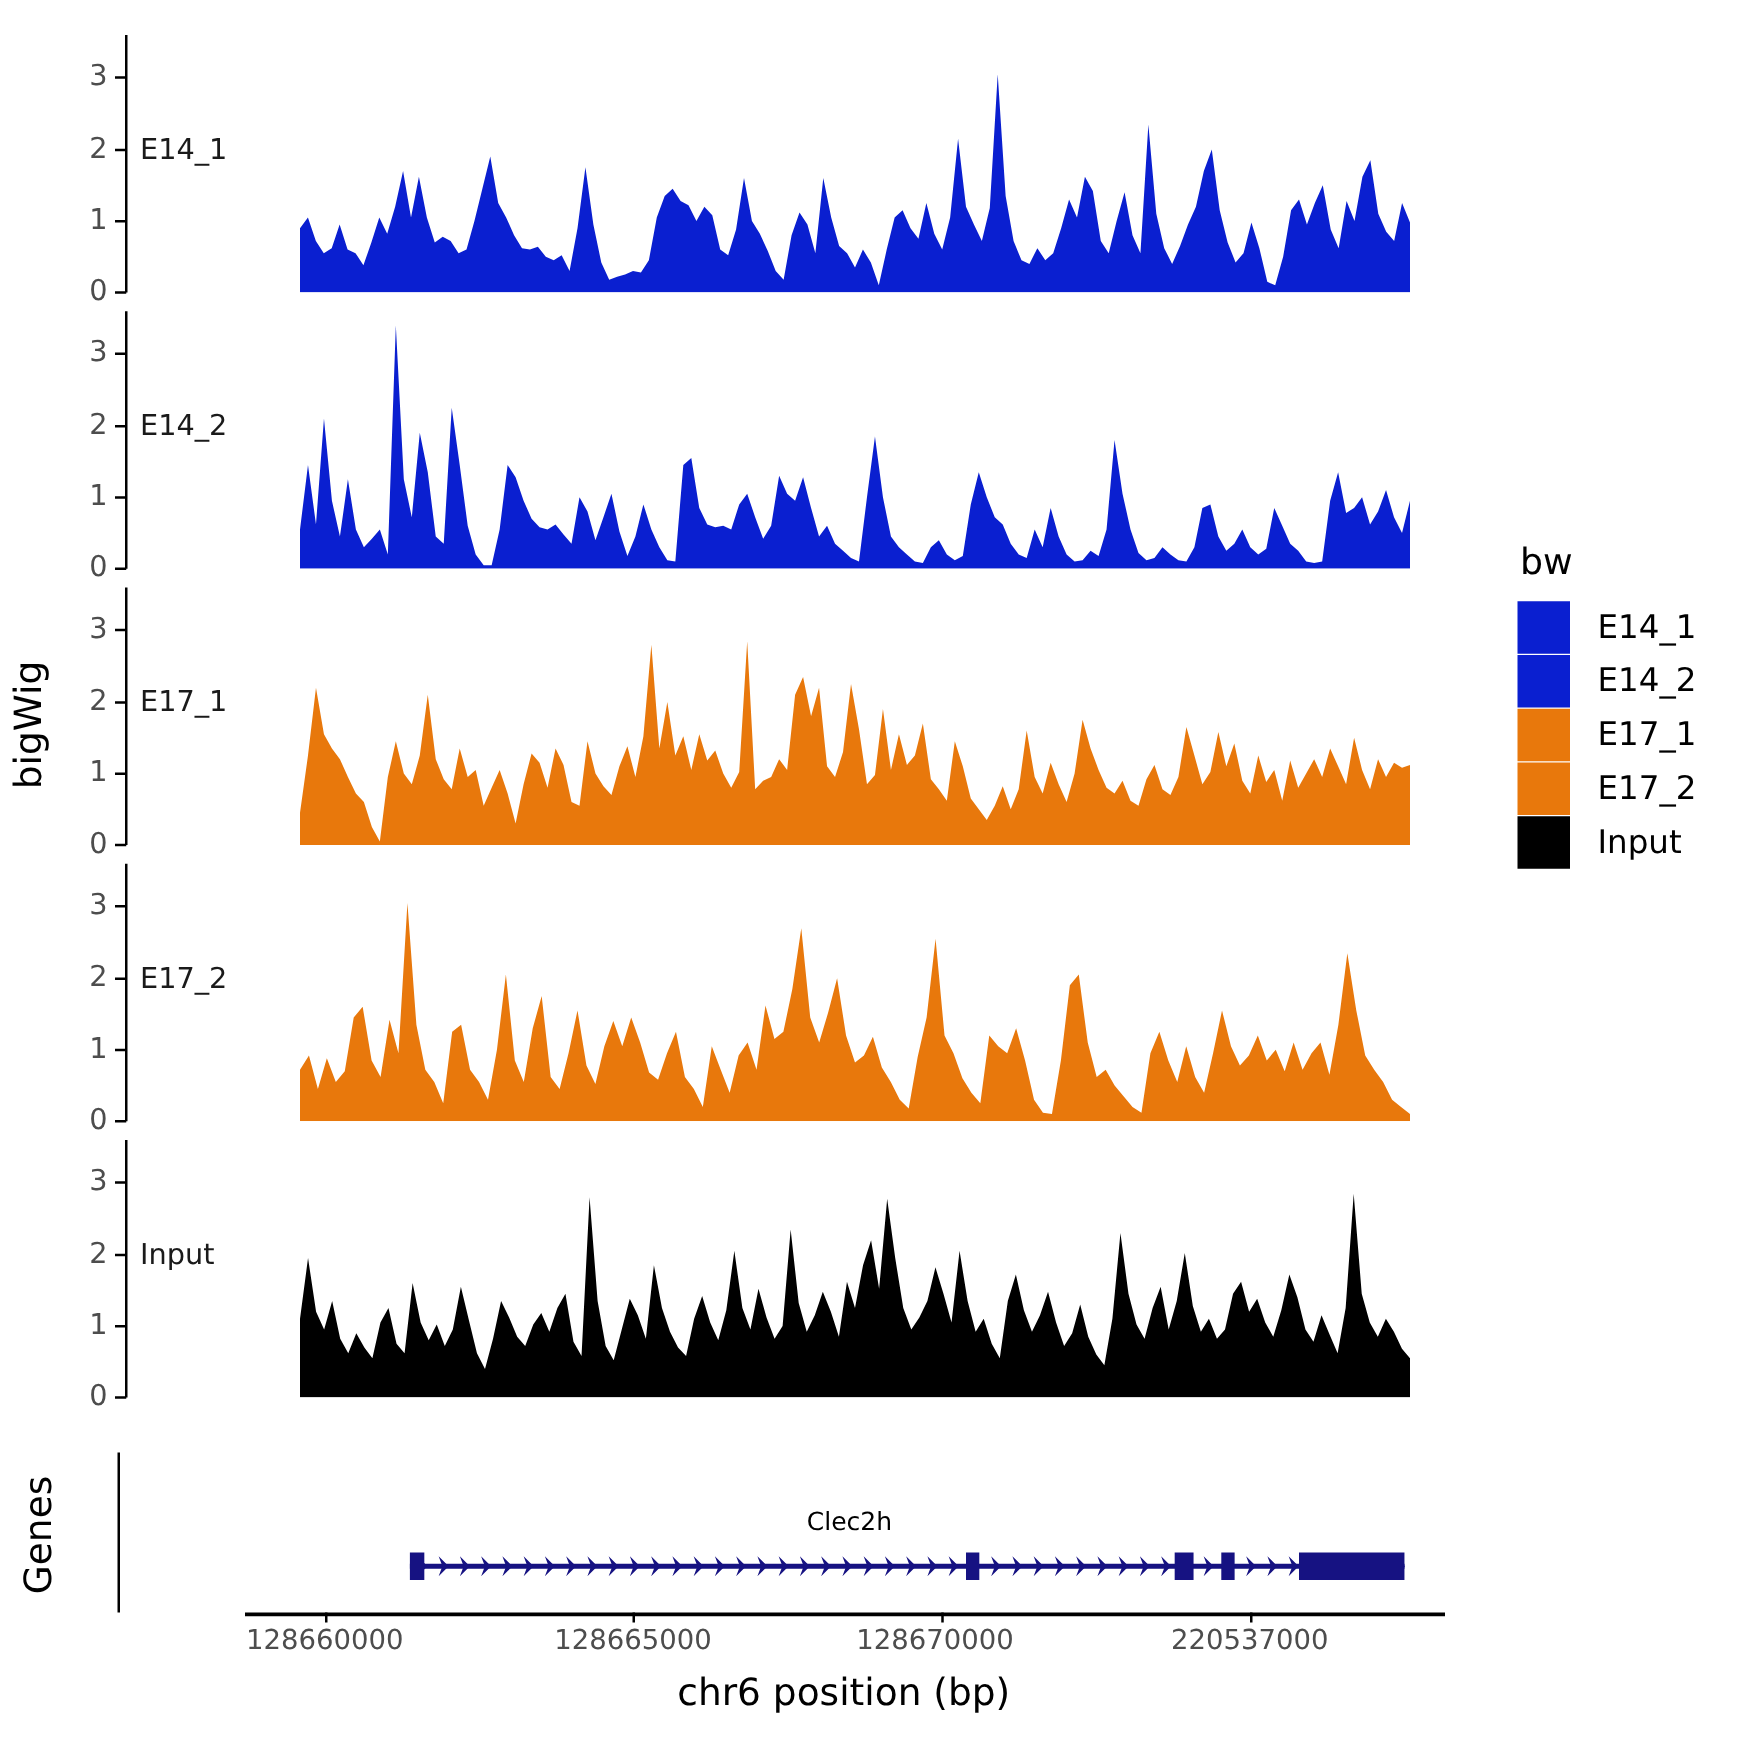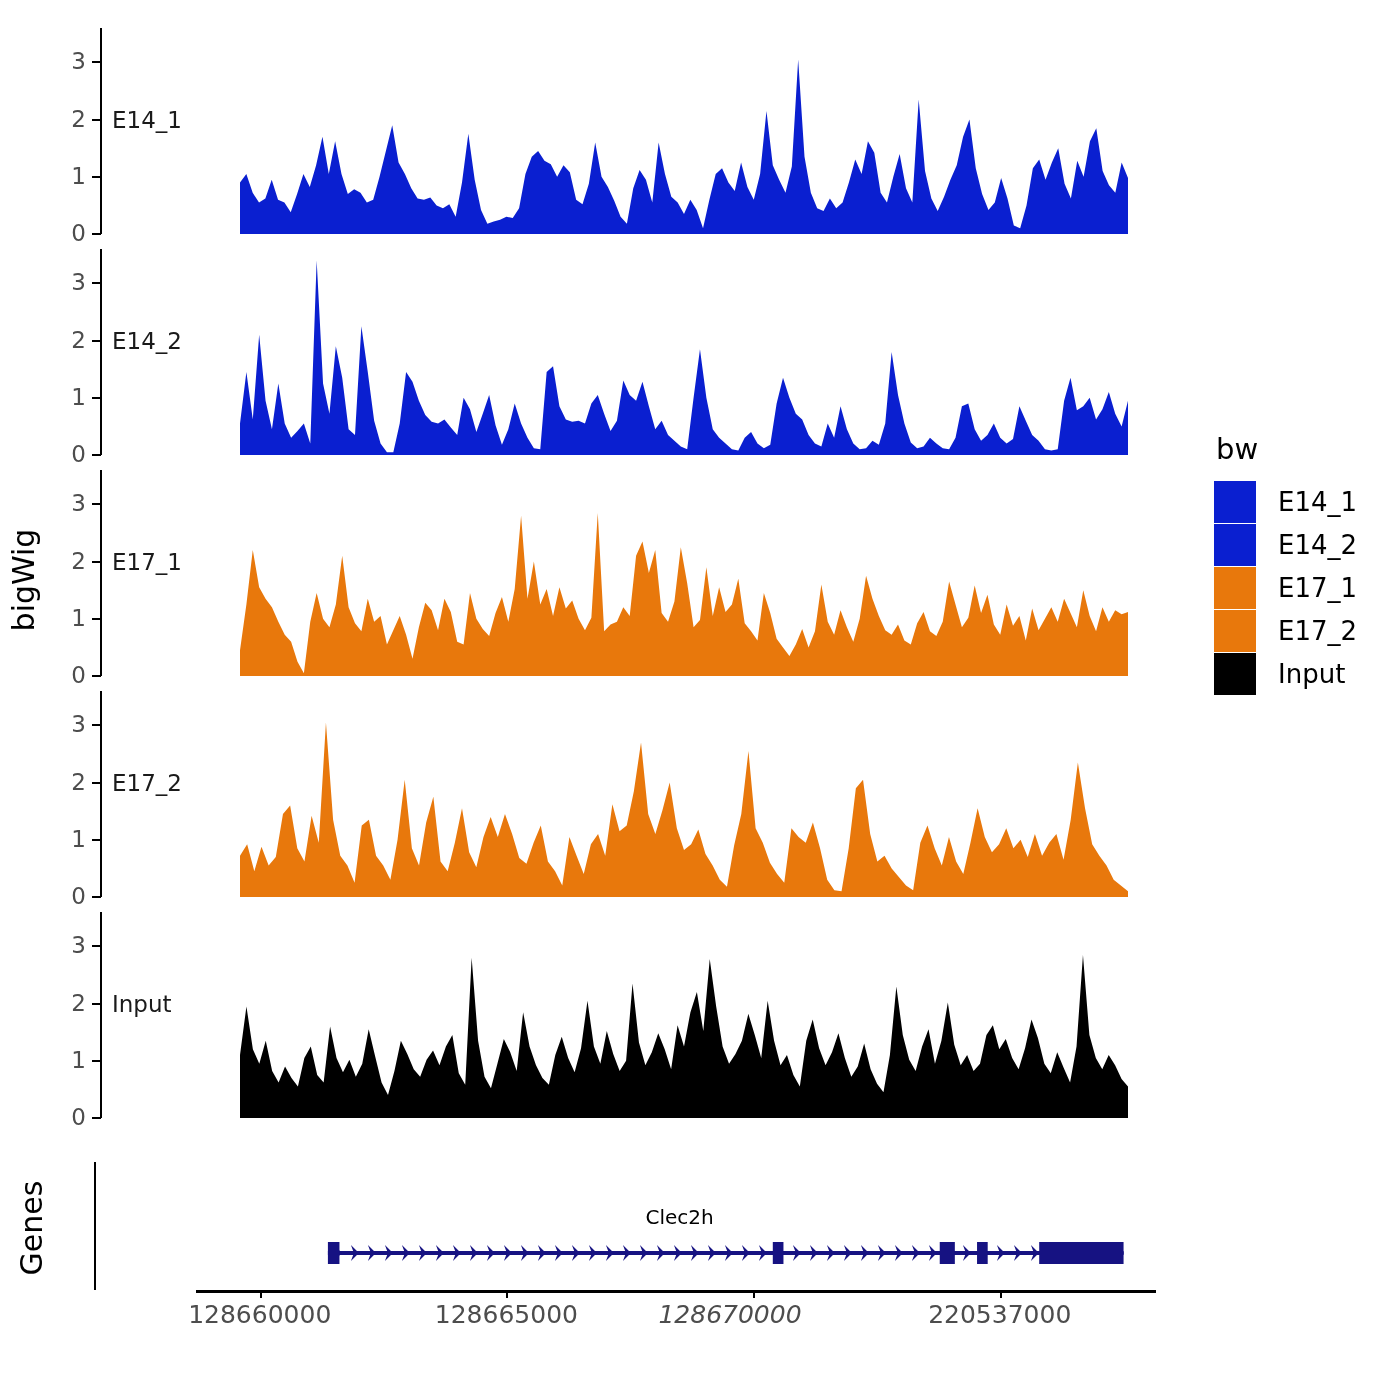--- a/index.html
+++ b/index.html
@@ -83,21 +83,21 @@
   .xaxis-line{
     position:absolute; left:196px; top:1290px;
     width:960px; height:3px; background:#000;
   }
   .xtick{
     position:absolute; top:1290px;
     width:2px; height:8px; background:#000;
   }
   .xticklab{
     position:absolute; top:1300px;
-    font-size:25px; color:#4d4d4d;
+    font-size:22px; color:#4d4d4d;
     transform:translateX(-50%);
     white-space:nowrap;
   }
 
   
   .legend{ position:absolute; left:1214px; top:432px; }
   .legend-title{
     font-size:29px; color:#000; margin-bottom:14px;
     margin-left:2px;
   }
@@ -114,20 +114,21 @@
     white-space:nowrap;
   }
 </style>
 </head>
 <body>
 
 <div id="root">
 
   <div class="ylab-bigwig">bigWig</div>
   <div class="ylab-genes">Genes</div>
+  <div class="xlab">chr6 position (bp)</div>
 
   <div id="panels">
       <div class="panel" style="top: 28px; height: 206px; width: 1140px;">
         <div class="panel-axis" style="height: 206px;"></div>
         <div class="tick" style="top: 205px;"></div>
         <div class="ticklab" style="top: 194px;">0</div>
         <div class="tick" style="top: 147.778px;"></div>
         <div class="ticklab" style="top: 136.778px;">1</div>
         <div class="tick" style="top: 90.5556px;"></div>
         <div class="ticklab" style="top: 79.5556px;">2</div>
@@ -272,21 +273,21 @@
       </svg>
   </div>
 
   <div class="xaxis-line"></div>
   <div id="xaxis">
       <div class="xtick" style="left: 259.733px;"></div>
       <div class="xticklab" style="left: 259.733px;">128660000</div>
       <div class="xtick" style="left: 506.4px;"></div>
       <div class="xticklab" style="left: 506.4px;">128665000</div>
       <div class="xtick" style="left: 753.067px;"></div>
-      <div class="xticklab" style="left: 730px; font-style: italic;">128670000</div>
+      <div class="xticklab" style="left: 748px;">128670000</div>
       <div class="xtick" style="left: 999.733px;"></div>
       <div class="xticklab" style="left: 999.733px;">220537000</div>
     </div>
 
   <div class="legend">
     <div class="legend-title">bw</div>
     <div id="legend-rows">
         <div class="legend-row">
           <div class="legend-key" style="background: rgb(10, 31, 208);"></div>
           <div class="legend-text">E14_1</div>

